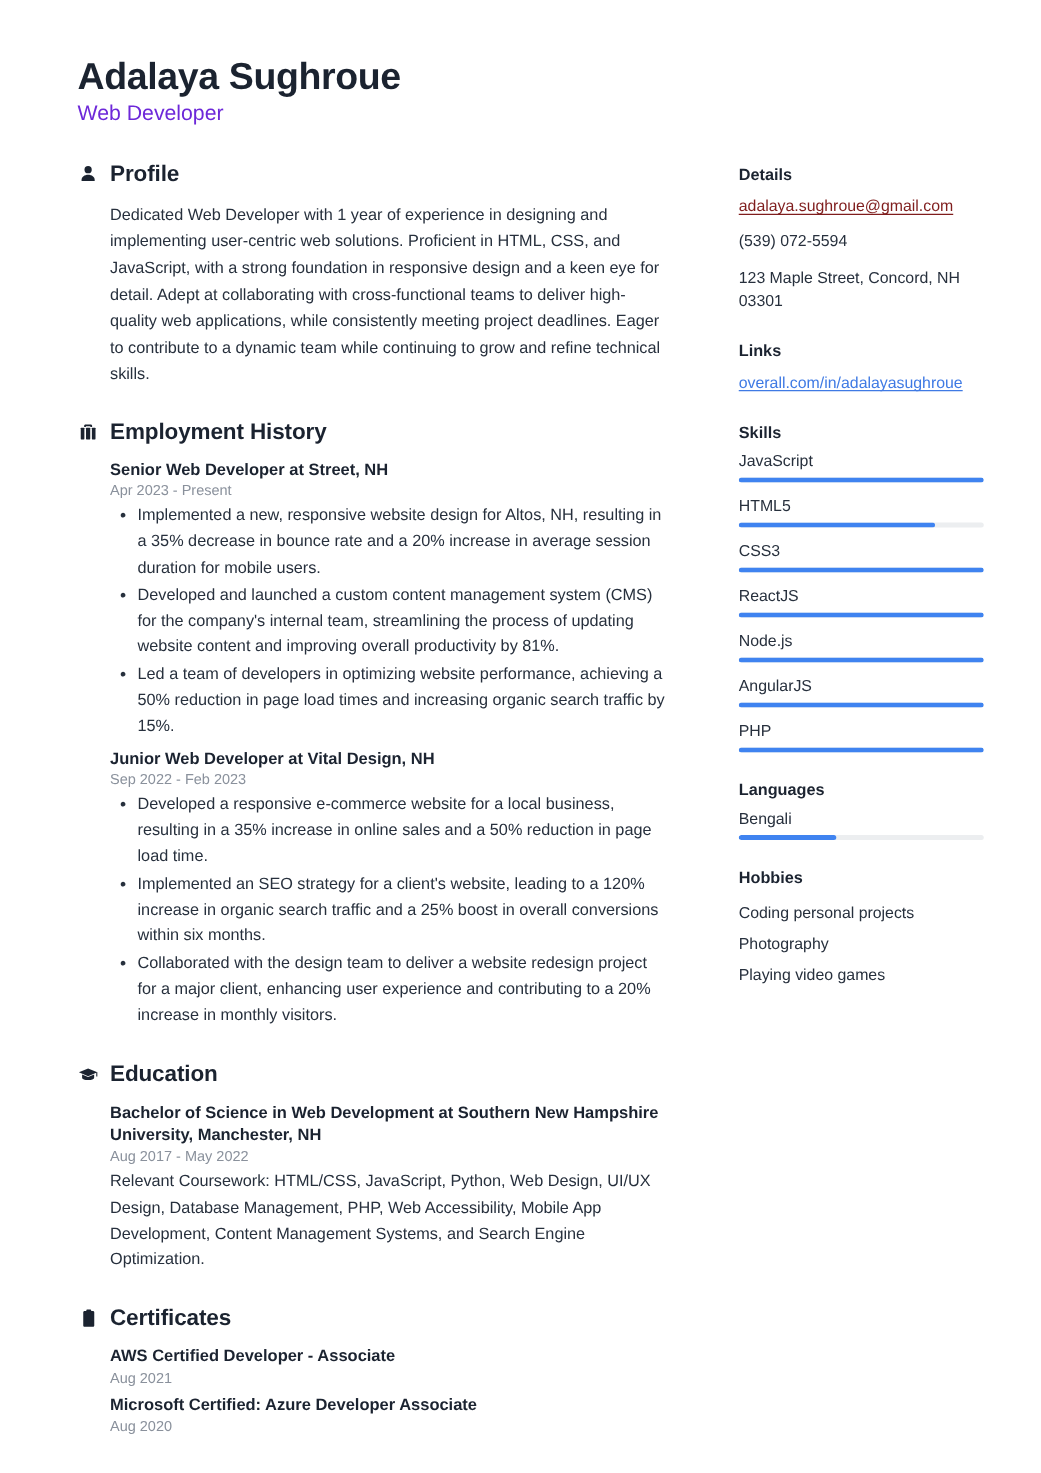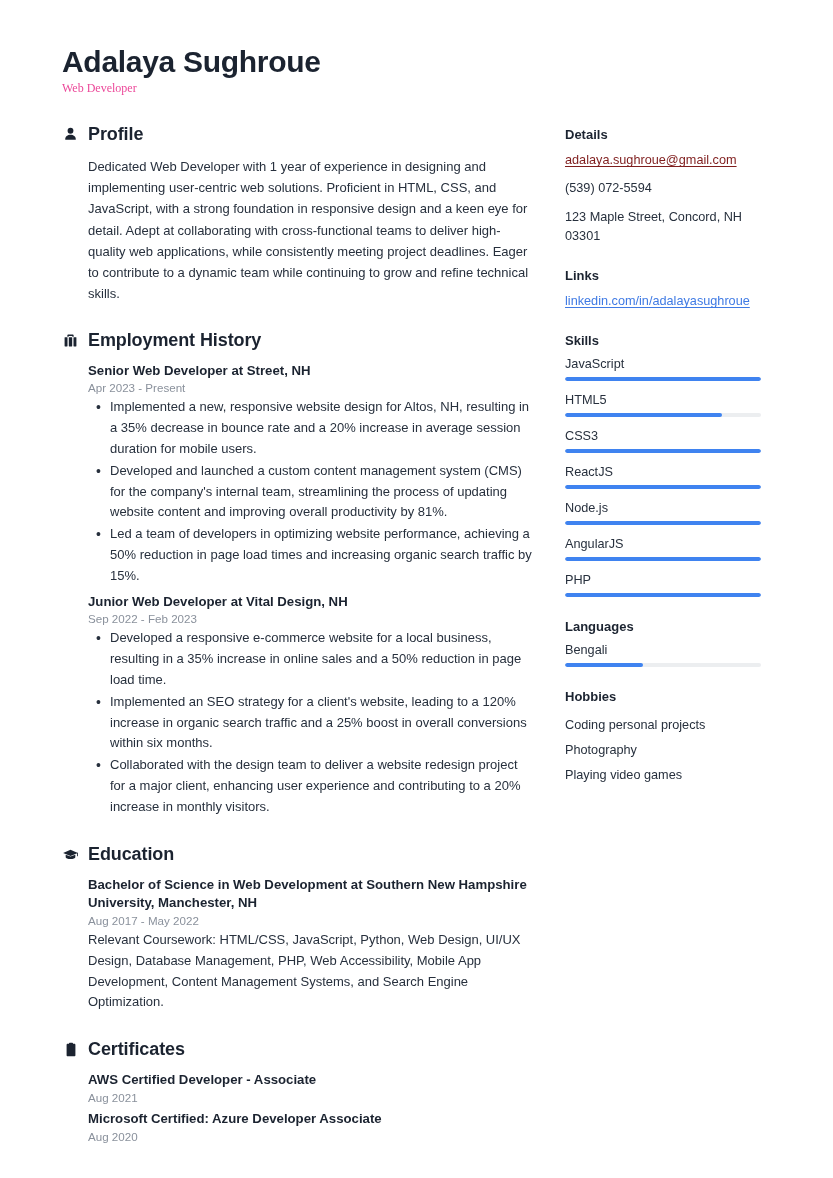--- a/index.html
+++ b/index.html
@@ -30,31 +30,31 @@
 
   .full-name {
     font-size: 30px;
     font-weight: bold;
     letter-spacing: -0.3px;
     color: #1b2330;
     line-height: 1.18;
   }
 
   .job-title {
-    font-size: 12px;
-    color: #ec4899;
+    font-size: 17px;
+    color: #6d28d9;
     margin-top: 2px;
     font-weight: normal;
-    font-family: Liberation Serif, serif;
   }
 
   
   .body-cols {
     display: flex;
     align-items: flex-start;
+    gap: 26px;
   }
 
   .col-main {
     width: 470px;
     flex: 0 0 470px;
   }
 
   .col-side {
     width: 212px;
     flex: 0 0 212px;
@@ -320,21 +320,21 @@
 
       <div class="side-block">
         <div class="side-title">Details</div>
         <a class="side-link" style="color: #7f1d1d;">adalaya.sughroue@gmail.com</a>
         <div class="side-text">(539) 072-5594</div>
         <div class="side-text">123 Maple Street, Concord, NH 03301</div>
       </div>
 
       <div class="side-block">
         <div class="side-title">Links</div>
-        <a class="side-link" style="color: rgb(63, 122, 228);">linkedin.com/in/adalayasughroue</a>
+        <a class="side-link" style="color: rgb(63, 122, 228);">overall.com/in/adalayasughroue</a>
       </div>
 
       <div class="side-block">
         <div class="side-title">Skills</div>
 
         <div class="bar-item">
           <div class="bar-label">JavaScript</div>
           <div class="bar-track">
             <div class="bar-fill" style="width: 100%; background: rgb(63, 131, 240);"></div>
           </div>

